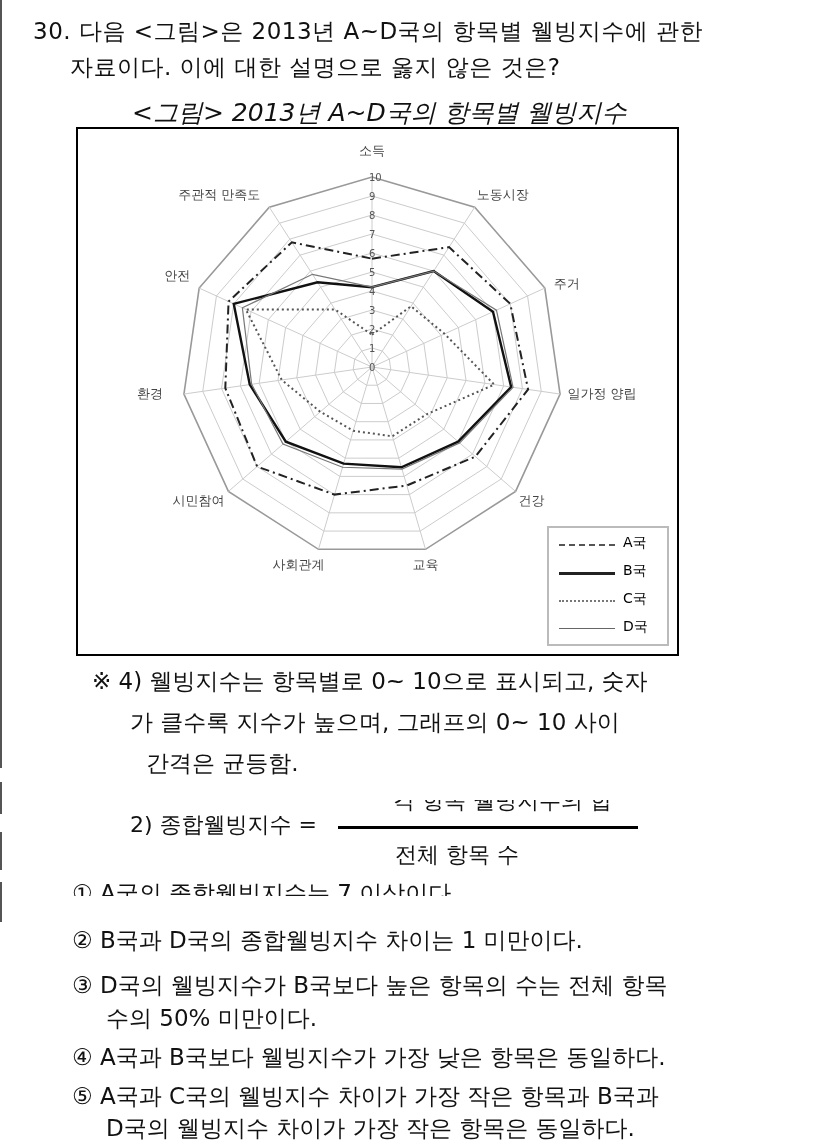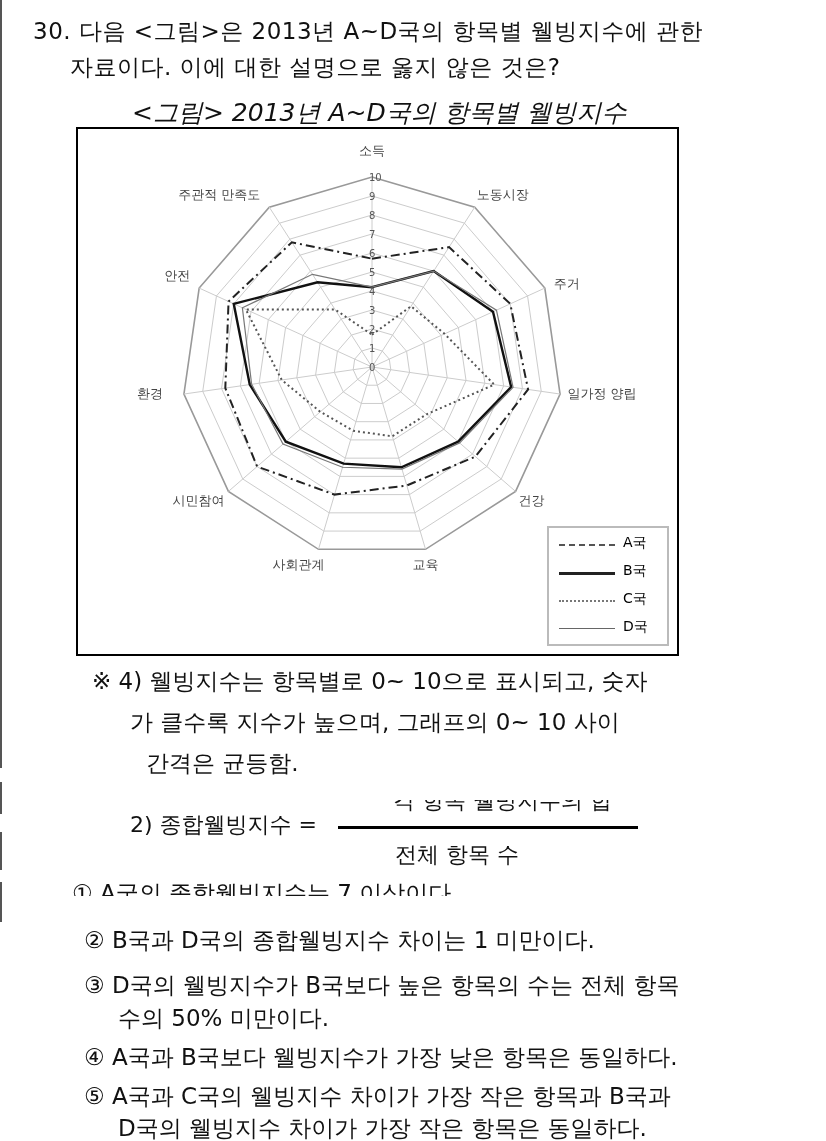--- a/index.html
+++ b/index.html
@@ -15,21 +15,21 @@
   .legend{position:absolute;left:547px;top:526px;width:122px;height:120px;border:2px solid #bbb;box-sizing:border-box;background:#fff;}
   .lg-row{position:absolute;left:10px;height:20px;width:104px;}
   .lg-line{position:absolute;left:0;top:10px;width:56px;height:0;}
   .lg-text{position:absolute;left:64px;top:0;font-size:14px;color:#000000;}
   .note{position:absolute;font-size:23px;white-space:nowrap;}
   .formula{position:absolute;left:130px;top:810px;font-size:22px;white-space:nowrap;}
   .frac-bar{position:absolute;left:338px;top:826px;width:300px;height:3px;background:#000;}
   .frac-num{position:absolute;left:372px;top:800px;width:240px;height:22px;overflow:hidden;font-size:22px;white-space:nowrap;text-align:right;}
   .frac-num span{position:relative;top:-14px;}
   .frac-den{position:absolute;left:395px;top:830px;font-size:22px;white-space:nowrap;margin-top:10px;}
-  .choice{position:absolute;left:72px;font-size:23px;white-space:nowrap;margin-left:12px;}
+  .choice{position:absolute;left:72px;font-size:23px;white-space:nowrap;}
   .choice.cont{left:106px;}
   .clip1{position:absolute;left:72px;top:882px;width:700px;height:14px;overflow:hidden;text-align:right;}
   .clip1 span{position:absolute;top:-4px;left:0;font-size:23px;white-space:nowrap;}
 </style>
 </head>
 <body>
 
 <div class="leftrule" style="top:0;height:768px;"></div>
 <div class="leftrule" style="top:782px;height:32px;"></div>
 <div class="leftrule" style="top:832px;height:38px;"></div>

